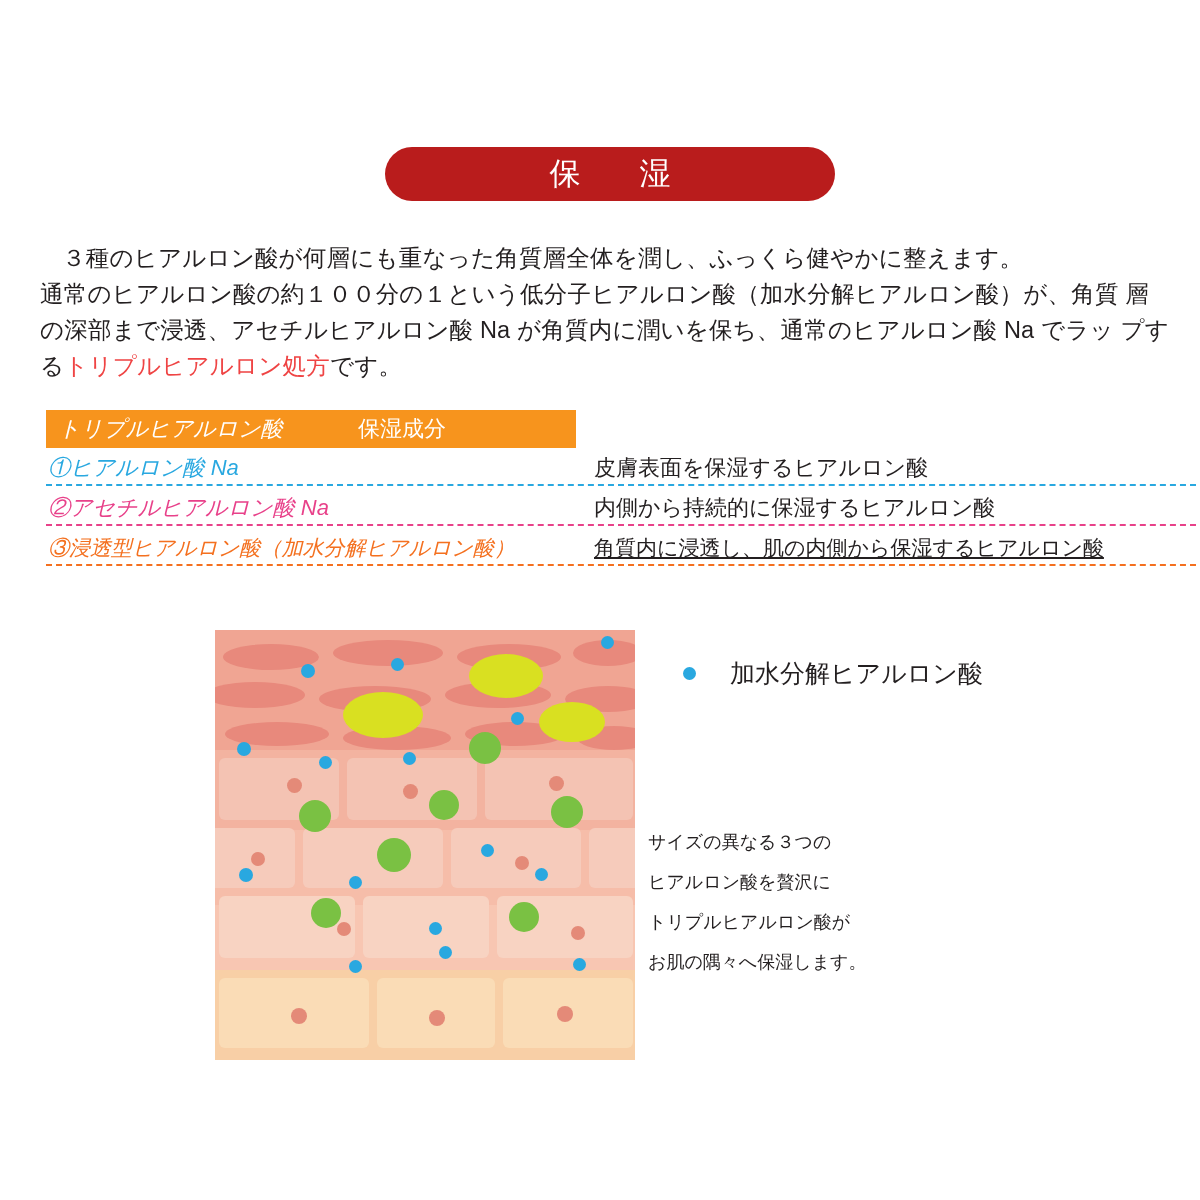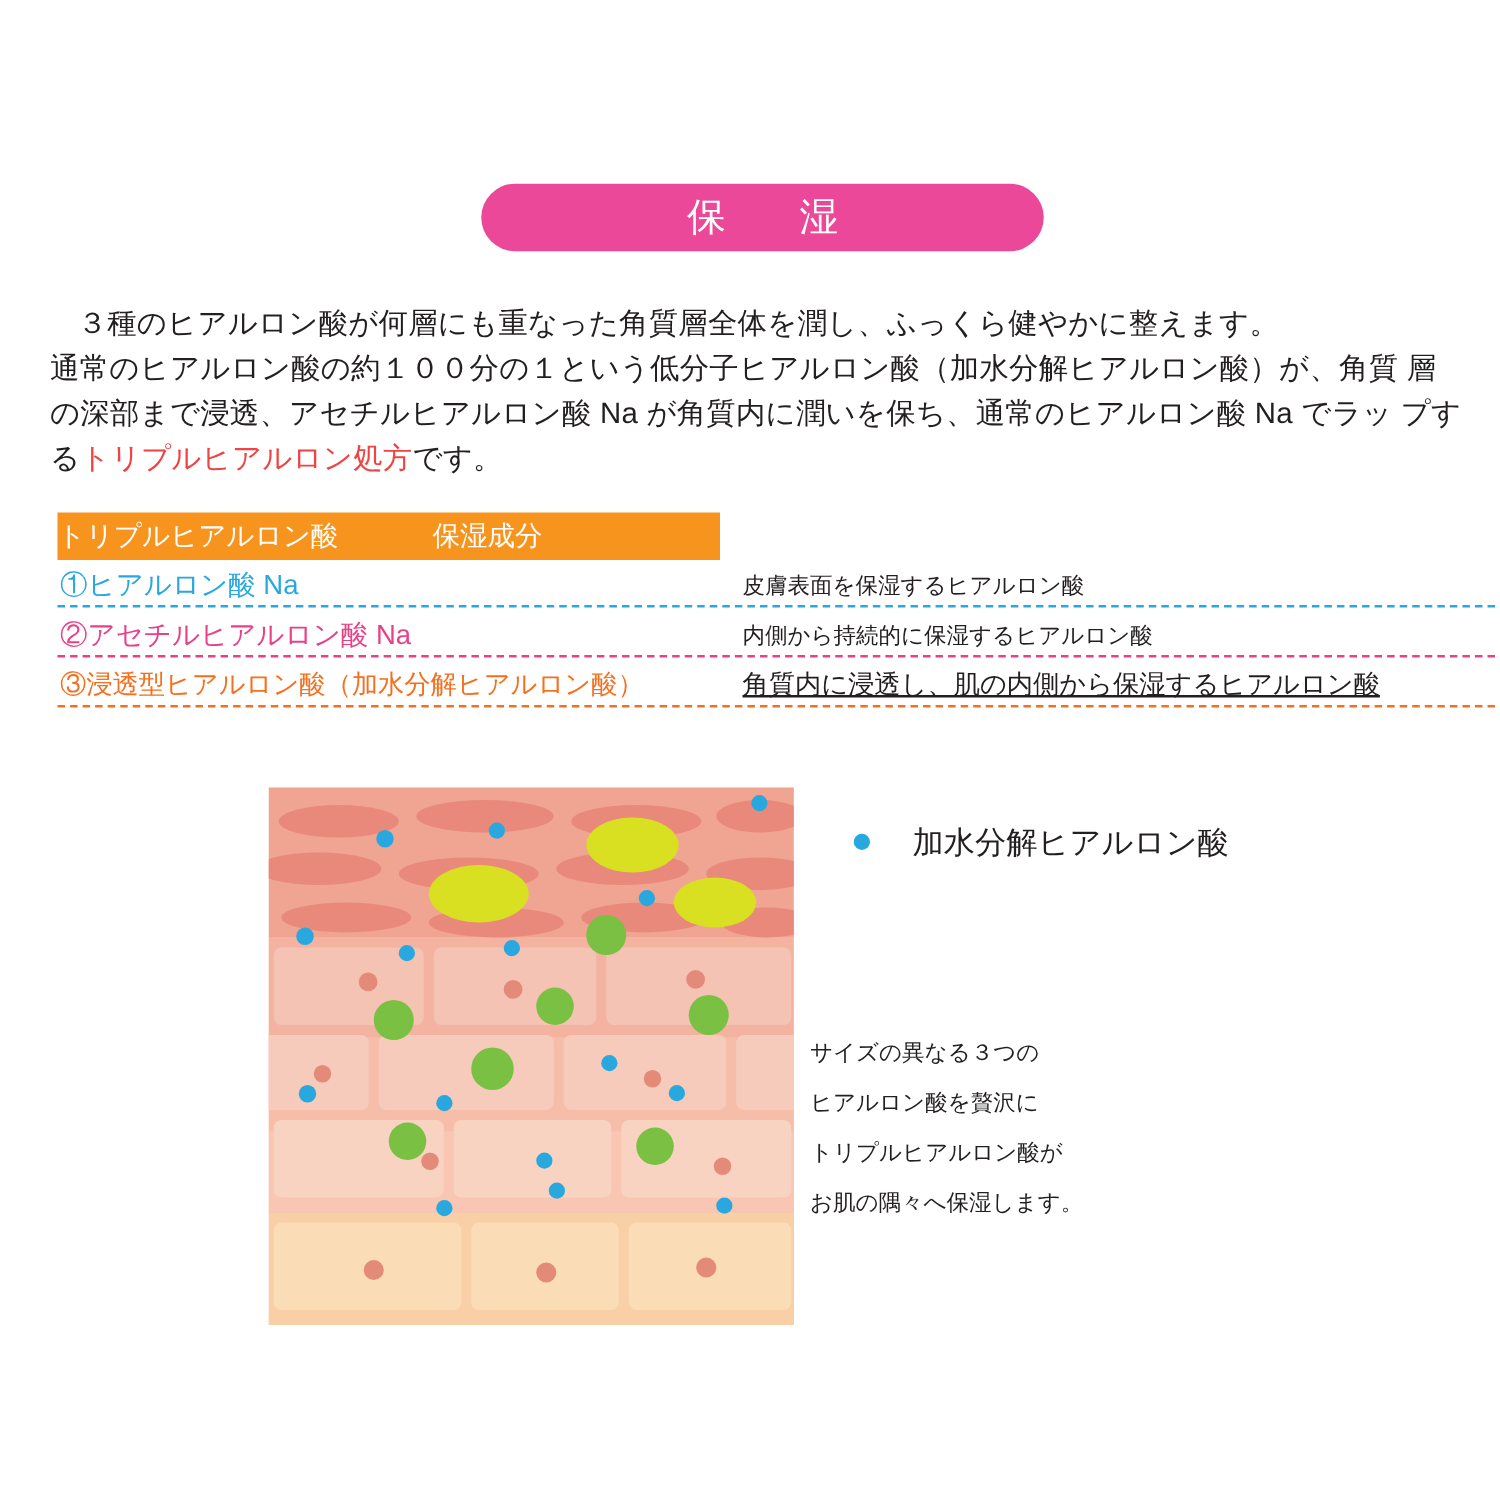--- a/index.html
+++ b/index.html
@@ -16,21 +16,21 @@
     overflow: hidden;
   }
 
   
   .title-pill {
     position: absolute;
     left: 385px;
     top: 147px;
     width: 450px;
     height: 54px;
-    background: #ec4899;
+    background: #b91c1c;
     border-radius: 27px;
     display: flex;
     align-items: center;
     justify-content: center;
   }
   .title-pill .title-text {
     color: #ffffff;
     font-size: 31px;
     letter-spacing: 14px;
     text-indent: 14px;
@@ -60,39 +60,40 @@
   }
   .thead {
     width: 530px;
     height: 38px;
     background: #f7941d;
     display: flex;
     align-items: center;
     color: #ffffff;
     font-size: 22px;
   }
-  .thead .th1 { width: 300px; }
+  .thead .th1 { margin-left: 12px; width: 300px; font-style: italic; }
   .thead .th2 { }
 
   .trow {
     display: flex;
     align-items: flex-end;
     height: 33px;
     position: relative;
   }
   .trow .c1 {
     width: 548px;
     font-size: 22px;
     line-height: 26px;
     padding-left: 2px;
     box-sizing: border-box;
     white-space: nowrap;
+    font-style: italic;
   }
   .trow .c2 {
-    font-size: 18px;
+    font-size: 22px;
     line-height: 26px;
     color: #231f20;
     white-space: nowrap;
   }
   .row1 .c1 { color: #29a8e0; }
   .row2 .c1 { color: #e8418a; }
   .row3 .c1 { color: #f4701f; font-size: 21px; }
   .row3 .c2 { font-size: 21px; text-decoration: underline; }
 
   .divider {

